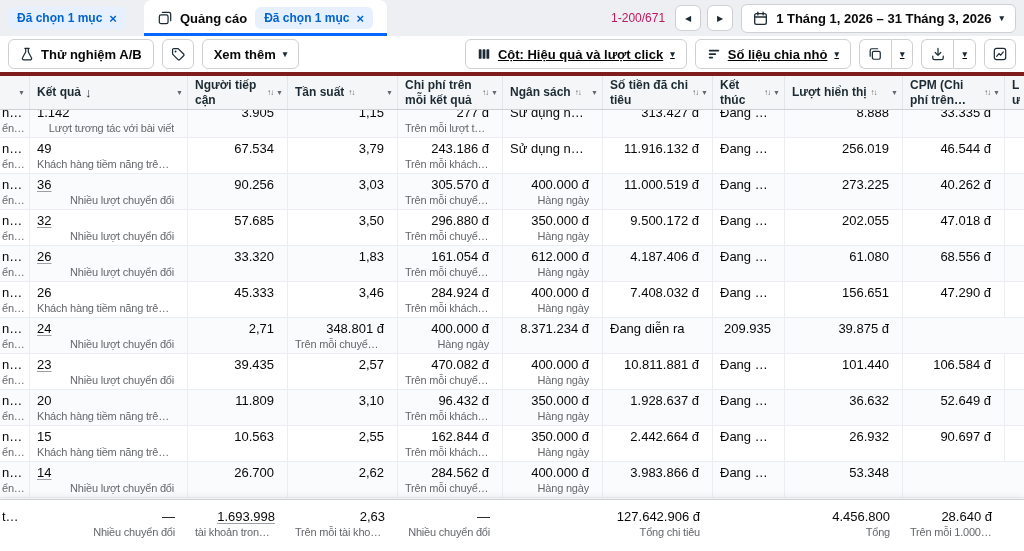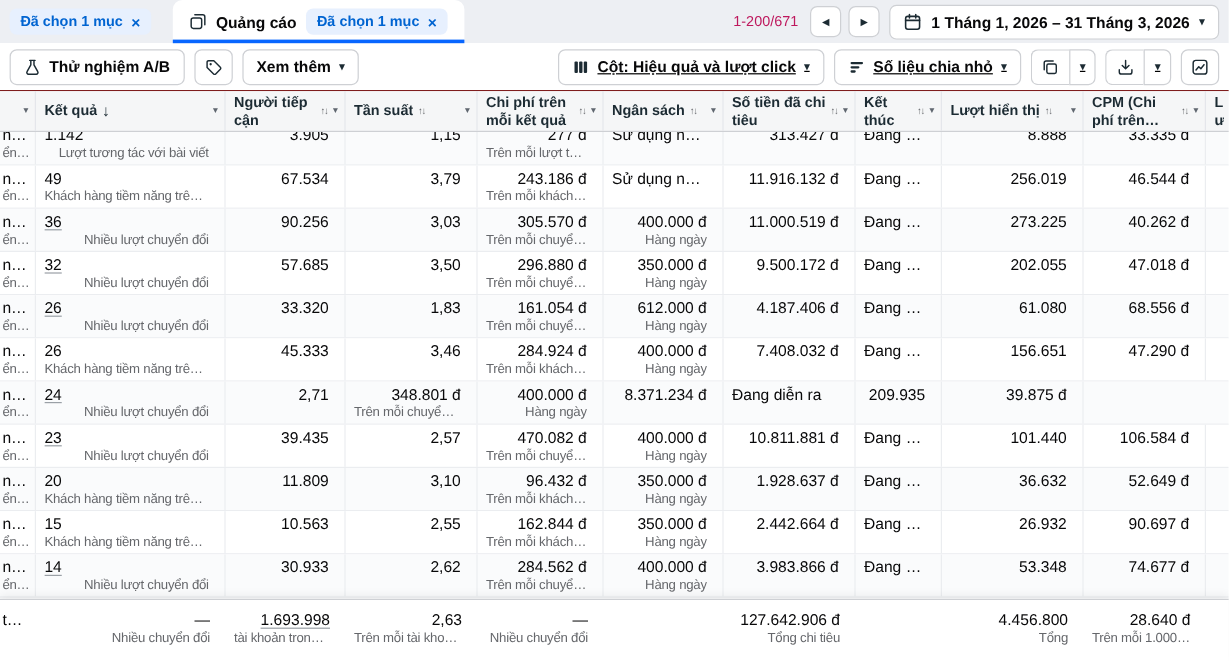--- a/index.html
+++ b/index.html
@@ -20,21 +20,21 @@
   .topbar-right { margin-left:auto; display:flex; align-items:center; gap:6px; padding-right:8px; }
   .page-range { font-size:12px; color:#be185d; margin-right:4px; white-space:nowrap; }
   .pg-btn { width:26px; height:26px; border:1px solid var(--border,#ced0d4); background:#fff; border-radius:6px;
             font-size:8px; color:#1c2b33; display:flex; align-items:center; justify-content:center; cursor:pointer; }
   .date-btn { margin-left:2px; height:29px; background:#fff; border:1px solid var(--border,#ced0d4); border-radius:6px;
               display:flex; align-items:center; gap:8px; padding:0 11px; font-size:13px; font-weight:700;
               color:var(--text_primary,#080809); white-space:nowrap; cursor:pointer; }
   .caret { font-size:9px; color:#1c2b33; line-height:1; }
 
   
-  .toolbar { height:40px; background:#fff; border-bottom:1px solid #7f1d1d; display:flex; align-items:center;
+  .toolbar { height:40px; background:#fff; border-bottom:4px solid #7f1d1d; display:flex; align-items:center;
              padding:0 8px; gap:8px; flex:none; }
   .btn { height:30px; border:1px solid var(--border,#ced0d4); border-radius:6px; background:#fff; display:inline-flex;
          align-items:center; gap:7px; padding:0 11px; font-size:13px; font-weight:700; color:var(--text_primary,#080809);
          white-space:nowrap; cursor:pointer; }
   .icon-only { width:32px; justify-content:center; padding:0; }
   .toolbar-right { margin-left:auto; display:flex; align-items:center; gap:8px;text-decoration:underline; }
   .split { display:flex; }
   .split .btn { border-radius:0; }
   .split .btn:first-child { border-radius:6px 0 0 6px; border-right:none; }
   .split .btn:last-child { border-radius:0 6px 6px 0; padding:0 8px; }
@@ -714,21 +714,21 @@
       <div class="grid row">
         <div class="cell stub">
           <div class="v">n…</div>
           <div class="s">ển…</div>
         </div>
         <div class="cell result">
           <div class="v link">14</div>
           <div class="s">Nhiều lượt chuyển đổi</div>
         </div>
         <div class="cell num">
-          <div class="v">30.933</div>
+          <div class="v">26.700</div>
           <div class="s"></div>
         </div>
         <div class="cell num">
           <div class="v">2,62</div>
           <div class="s"></div>
         </div>
         <div class="cell num">
           <div class="v">284.562 đ</div>
           <div class="s">Trên mỗi chuyển đổi</div>
         </div>
@@ -739,24 +739,20 @@
         <div class="cell num">
           <div class="v">3.983.866 đ</div>
           <div class="s"></div>
         </div>
         <div class="cell end">
           <div class="v">Đang diễn ra</div>
           <div class="s"></div>
         </div>
         <div class="cell num">
           <div class="v">53.348</div>
-          <div class="s"></div>
-        </div>
-        <div class="cell num">
-          <div class="v">74.677 đ</div>
           <div class="s"></div>
         </div>
         <div class="cell num">
           <div class="v"></div>
           <div class="s"></div>
         </div>
       </div>
     </div>
 
   <div class="tfoot grid">

